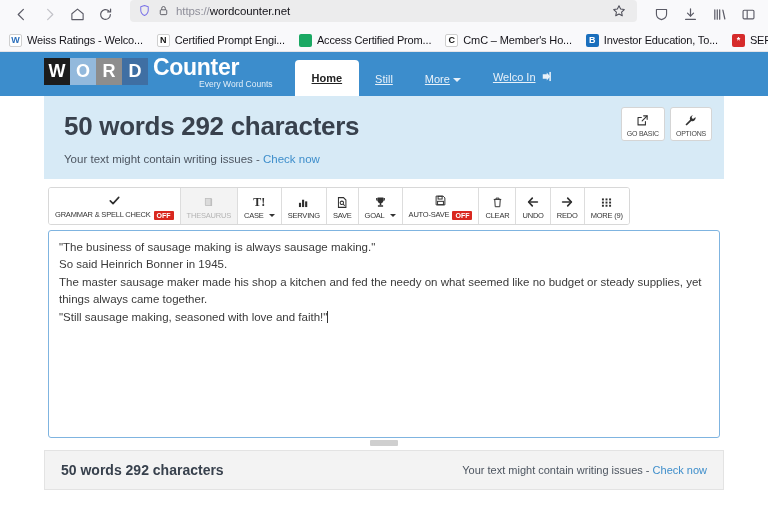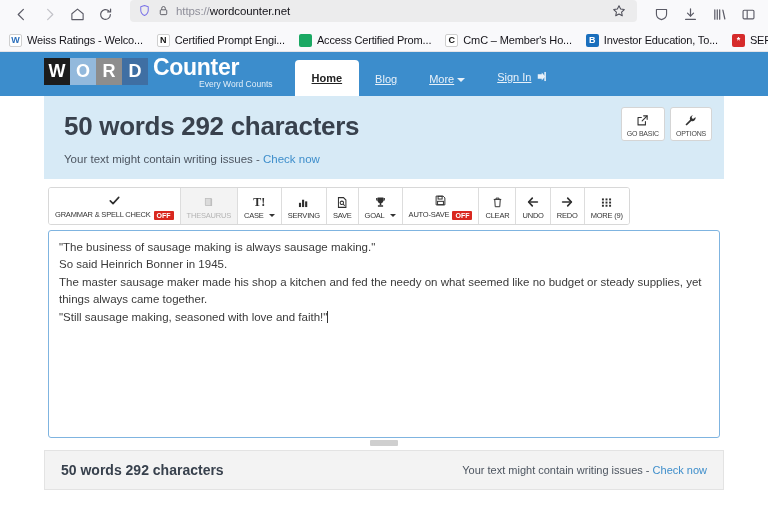--- a/index.html
+++ b/index.html
@@ -385,23 +385,23 @@
         <div class="tile" style="background: rgb(141, 141, 141);">R</div>
         <div class="tile" style="background: rgb(63, 111, 163);">D</div>
       </div>
     <div class="logo-words">
       <span class="w1">Counter</span>
       <span class="w2">Every Word Counts</span>
     </div>
   </div>
   <div class="site-nav" id="site-nav">
       <a class="nav-tab active" href="#"><span>Home</span></a>
-      <a class="nav-tab" href="#"><span>Blog</span></a>
+      <a class="nav-tab" href="#"><span>Still</span></a>
       <a class="nav-tab" href="#"><span>More</span><span class="caret-dn"></span></a>
-      <a class="nav-tab" href="#"><span>Sign In</span><span class="signin-ico"><svg width="13" height="13" viewBox="0 0 16 16" fill="currentColor">
+      <a class="nav-tab" href="#"><span>Welco In</span><span class="signin-ico"><svg width="13" height="13" viewBox="0 0 16 16" fill="currentColor">
             <path d="M8.3 3.1v2.1H3.4v5.6h4.9v2.1l4.3-4.9z"></path>
             <rect x="11.5" y="2.4" width="1.9" height="11.2"></rect>
           </svg></span></a>
     </div>
 </div>
 
 <div class="page-body">
 
   <div class="count-banner">
     <div class="count-title">50 words 292 characters</div>

